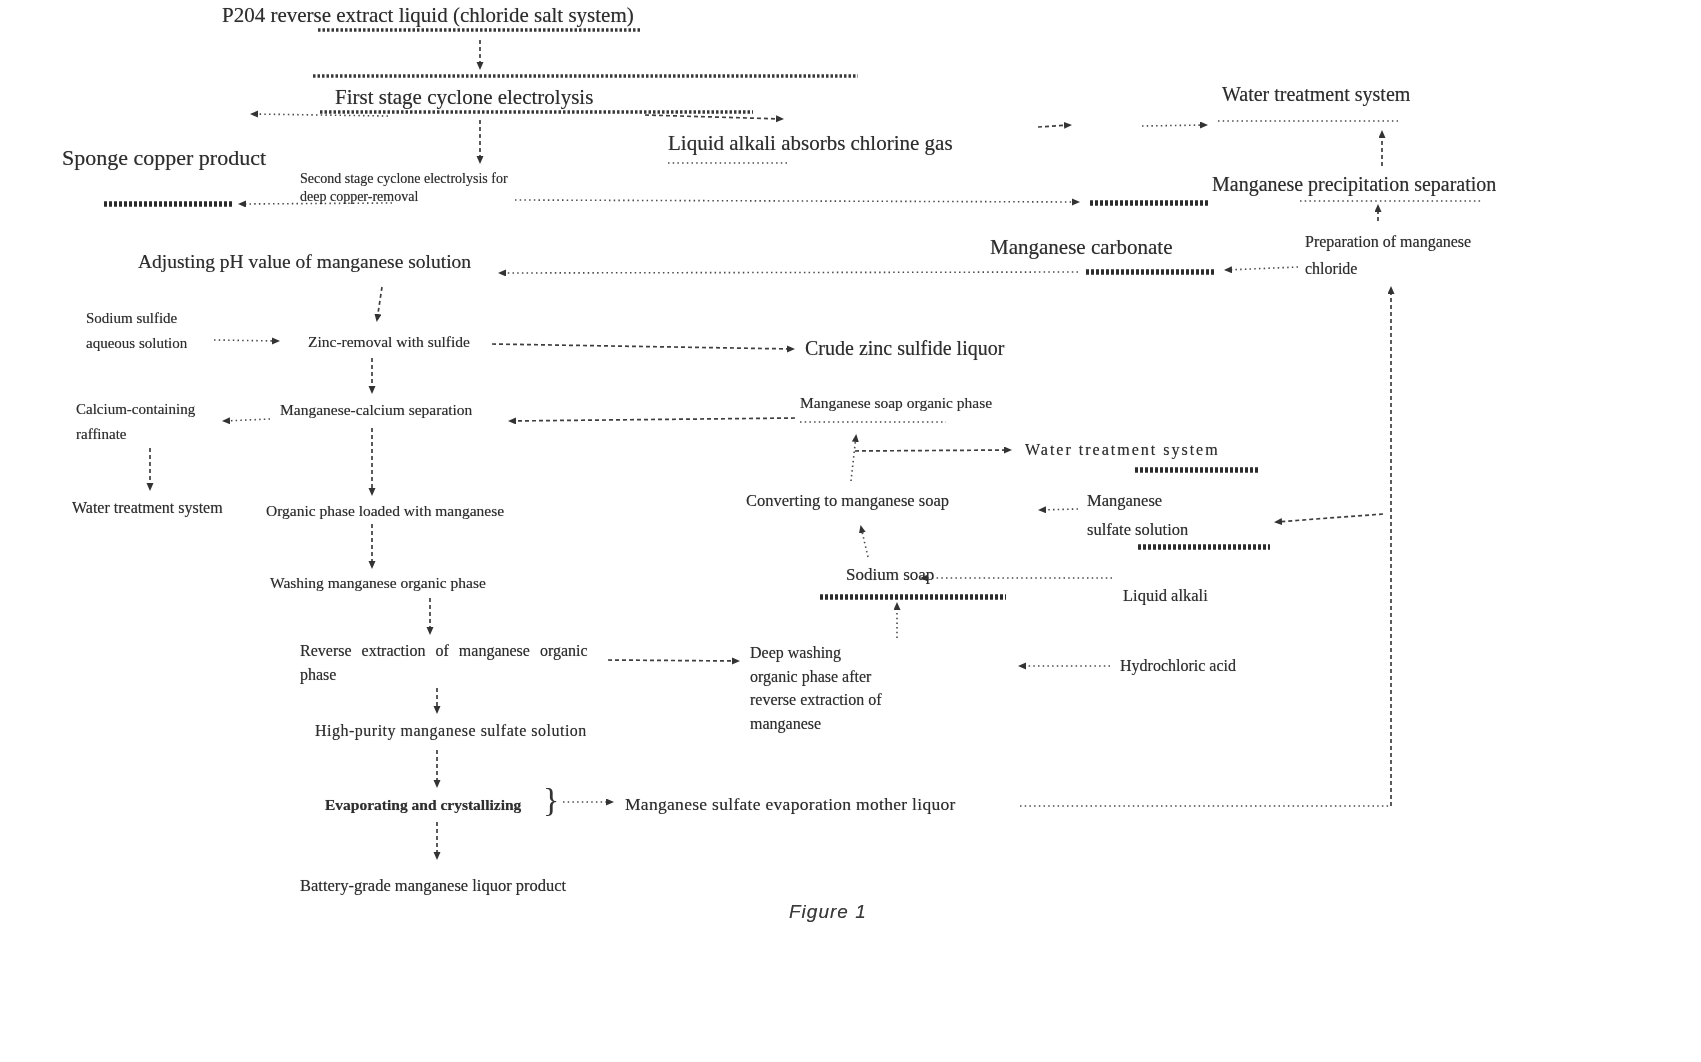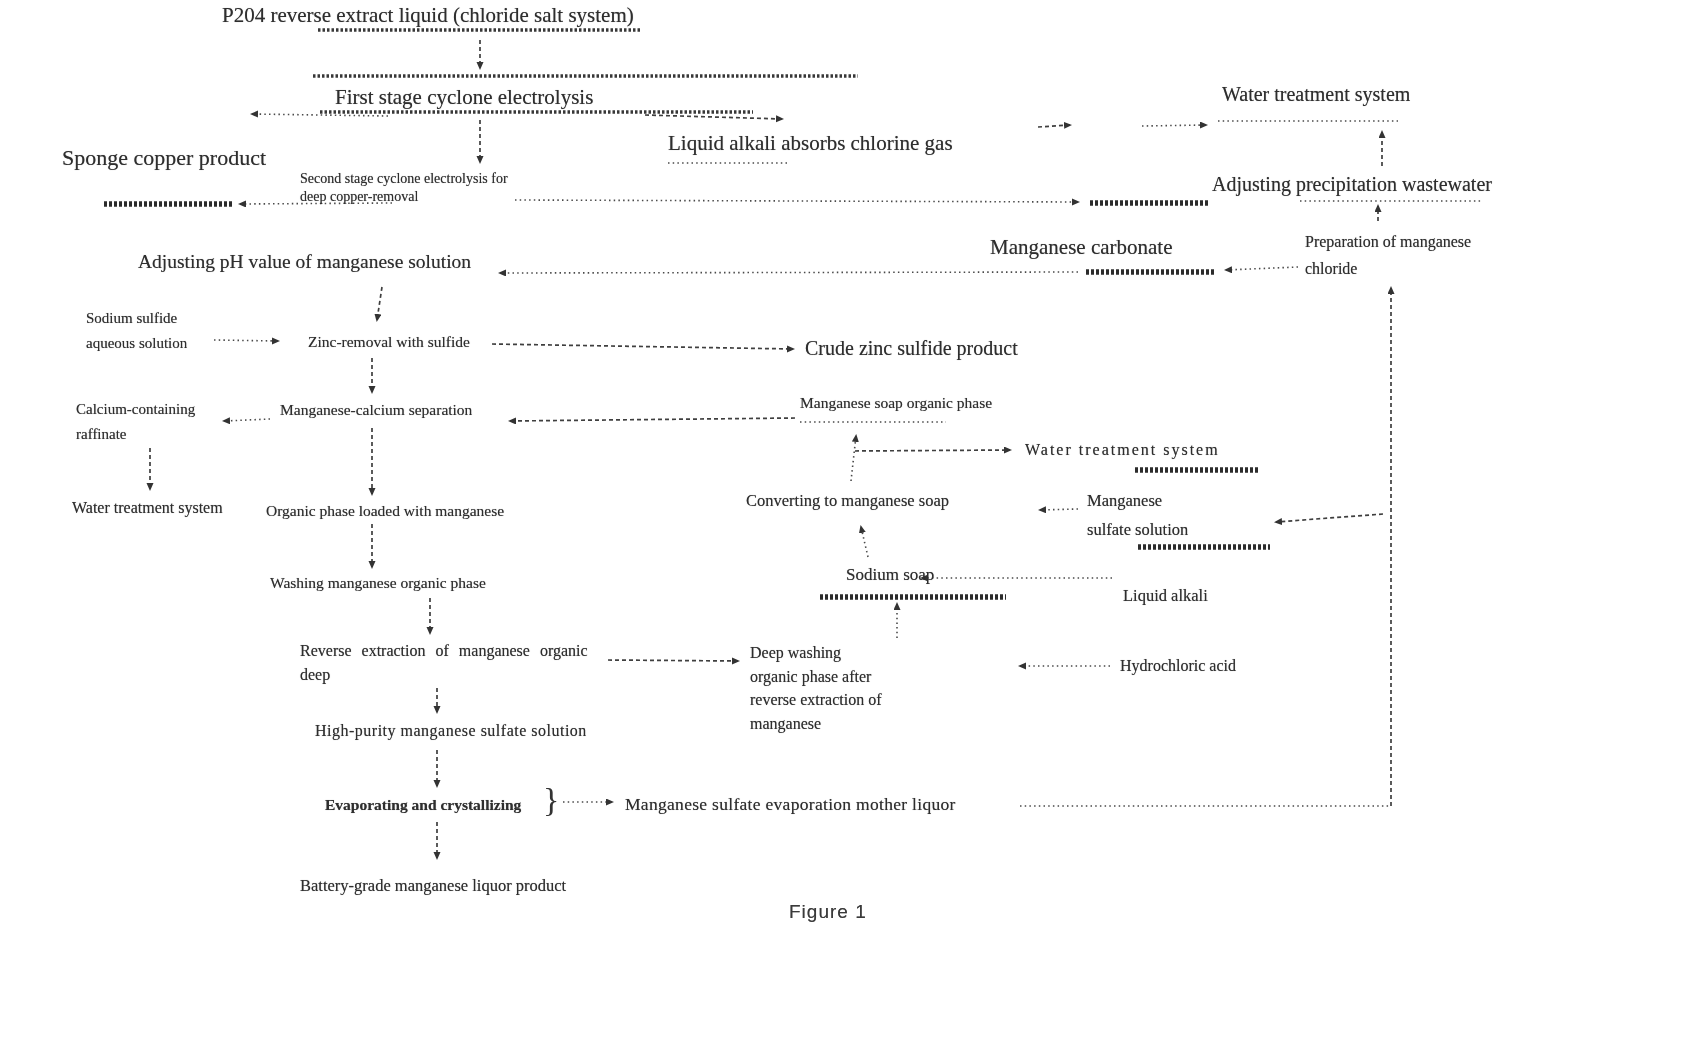--- a/index.html
+++ b/index.html
@@ -12,21 +12,21 @@
     position:absolute;white-space:pre-line;line-height:1.25;
     color:#2e2e2e;text-shadow:0 0 0.7px rgba(40,40,40,.55);
   }
   .big{font-size:21px;}
   .sm{font-size:16px;}
   .dot{stroke:#4a4a4a;stroke-width:1.6;stroke-dasharray:1.5 3.2;fill:none;}
   .dsh{stroke:#3f3f3f;stroke-width:1.7;stroke-dasharray:4 3;fill:none;}
   .sqg{stroke:#383838;stroke-width:3.4;stroke-dasharray:2.5 2;fill:none;}
   .zz {stroke:#2c2c2c;stroke-width:5.5;stroke-dasharray:3 2;fill:none;}
   .caption{position:absolute;font-family:"Liberation Sans","DejaVu Sans",sans-serif;
-    font-size:19px;color:#3a3a3a;letter-spacing:1px;text-shadow:0 0 0.5px rgba(60,60,60,.6);}
+    font-size:19px;color:#3a3a3a;letter-spacing:1px;text-shadow:0 0 0.5px rgba(60,60,60,.6);font-style:italic;}
   .brace{position:absolute;font-size:34px;font-weight:400;color:#333;line-height:1;}
 </style>
 </head>
 <body>
 
 <div id="canvas">
 
   <svg id="wires" viewBox="0 0 1701 1062">
     <defs>
       <marker id="arr" markerUnits="userSpaceOnUse" markerWidth="11" markerHeight="11" refX="6" refY="3.5" orient="auto">
@@ -87,44 +87,44 @@
     <line class="dsh" x1="437" y1="822" x2="437" y2="858" marker-end="url(#arr)"></line>
   </svg>
 
   <div class="node big" style="left:222px;top:2px;">P204 reverse extract liquid (chloride salt system)</div>
   <div class="node big" style="left:335px;top:84px;">First stage cyclone electrolysis</div>
   <div class="node big" style="left:62px;top:116px;font-size:22px;margin-top:28px;">Sponge copper product</div>
   <div class="node big" style="left:668px;top:130px;">Liquid alkali absorbs chlorine gas</div>
   <div class="node big" style="left:1222px;top:82px;font-size:20px;">Water treatment system</div>
   <div class="node sm" style="left:300px;top:170px;font-size:14px;line-height:18px;">Second stage cyclone electrolysis for
 deep copper-removal</div>
-  <div class="node big" style="left:1212px;top:172px;font-size:20px;">Adjusting precipitation wastewater</div>
+  <div class="node big" style="left:1212px;top:172px;font-size:20px;">Manganese precipitation separation</div>
   <div class="node big" style="left:990px;top:234px;">Manganese carbonate</div>
   <div class="node sm" style="left:1305px;top:228px;line-height:27px;">Preparation of manganese
 chloride</div>
   <div class="node big" style="left:138px;top:250px;font-size:19.5px;">Adjusting pH value of manganese solution</div>
   <div class="node sm" style="left:86px;top:306px;font-size:15px;line-height:25px;">Sodium sulfide
 aqueous solution</div>
   <div class="node sm" style="left:308px;top:332px;font-size:15.5px;">Zinc-removal with sulfide</div>
-  <div class="node big" style="left:805px;top:336px;font-size:20px;">Crude zinc sulfide product</div>
+  <div class="node big" style="left:805px;top:336px;font-size:20px;">Crude zinc sulfide liquor</div>
   <div class="node sm" style="left:76px;top:397px;font-size:15px;line-height:25px;">Calcium-containing
 raffinate</div>
   <div class="node sm" style="left:280px;top:400px;font-size:15.5px;">Manganese-calcium separation</div>
   <div class="node sm" style="left:800px;top:393px;font-size:15.5px;">Manganese soap organic phase</div>
   <div class="node sm" style="left:1025px;top:440px;letter-spacing:2px;">Water treatment system</div>
   <div class="node sm" style="left:72px;top:498px;">Water treatment system</div>
   <div class="node sm" style="left:266px;top:501px;font-size:15.5px;">Organic phase loaded with manganese</div>
   <div class="node sm" style="left:746px;top:491px;font-size:16.5px;">Converting to manganese soap</div>
   <div class="node sm" style="left:1087px;top:486px;font-size:16.5px;line-height:29px;">Manganese
 sulfate solution</div>
   <div class="node sm" style="left:270px;top:573px;font-size:15.5px;">Washing manganese organic phase</div>
   <div class="node sm" style="left:846px;top:564px;font-size:17px;">Sodium soap</div>
   <div class="node sm" style="left:1123px;top:586px;font-size:16.5px;">Liquid alkali</div>
   <div class="node sm" style="left:300px;top:639px;line-height:24px;width:312px;word-spacing:6px;">Reverse extraction of manganese organic
-deep</div>
+phase</div>
   <div class="node sm" style="left:750px;top:641px;line-height:23.5px;">Deep washing
 organic phase after
 reverse extraction of
 manganese</div>
   <div class="node sm" style="left:1120px;top:656px;">Hydrochloric acid</div>
   <div class="node sm" style="left:315px;top:721px;letter-spacing:0.5px;">High-purity manganese sulfate solution</div>
   <div class="node sm" style="left:325px;top:795px;font-size:15.5px;font-weight:bold;">Evaporating and crystallizing</div>
   <div class="brace" style="left:543px;top:783px;">}</div>
   <div class="node sm" style="left:625px;top:794px;font-size:17.5px;letter-spacing:0.3px;">Manganese sulfate evaporation mother liquor</div>
   <div class="node sm" style="left:300px;top:876px;font-size:16.5px;">Battery-grade manganese liquor product</div>

